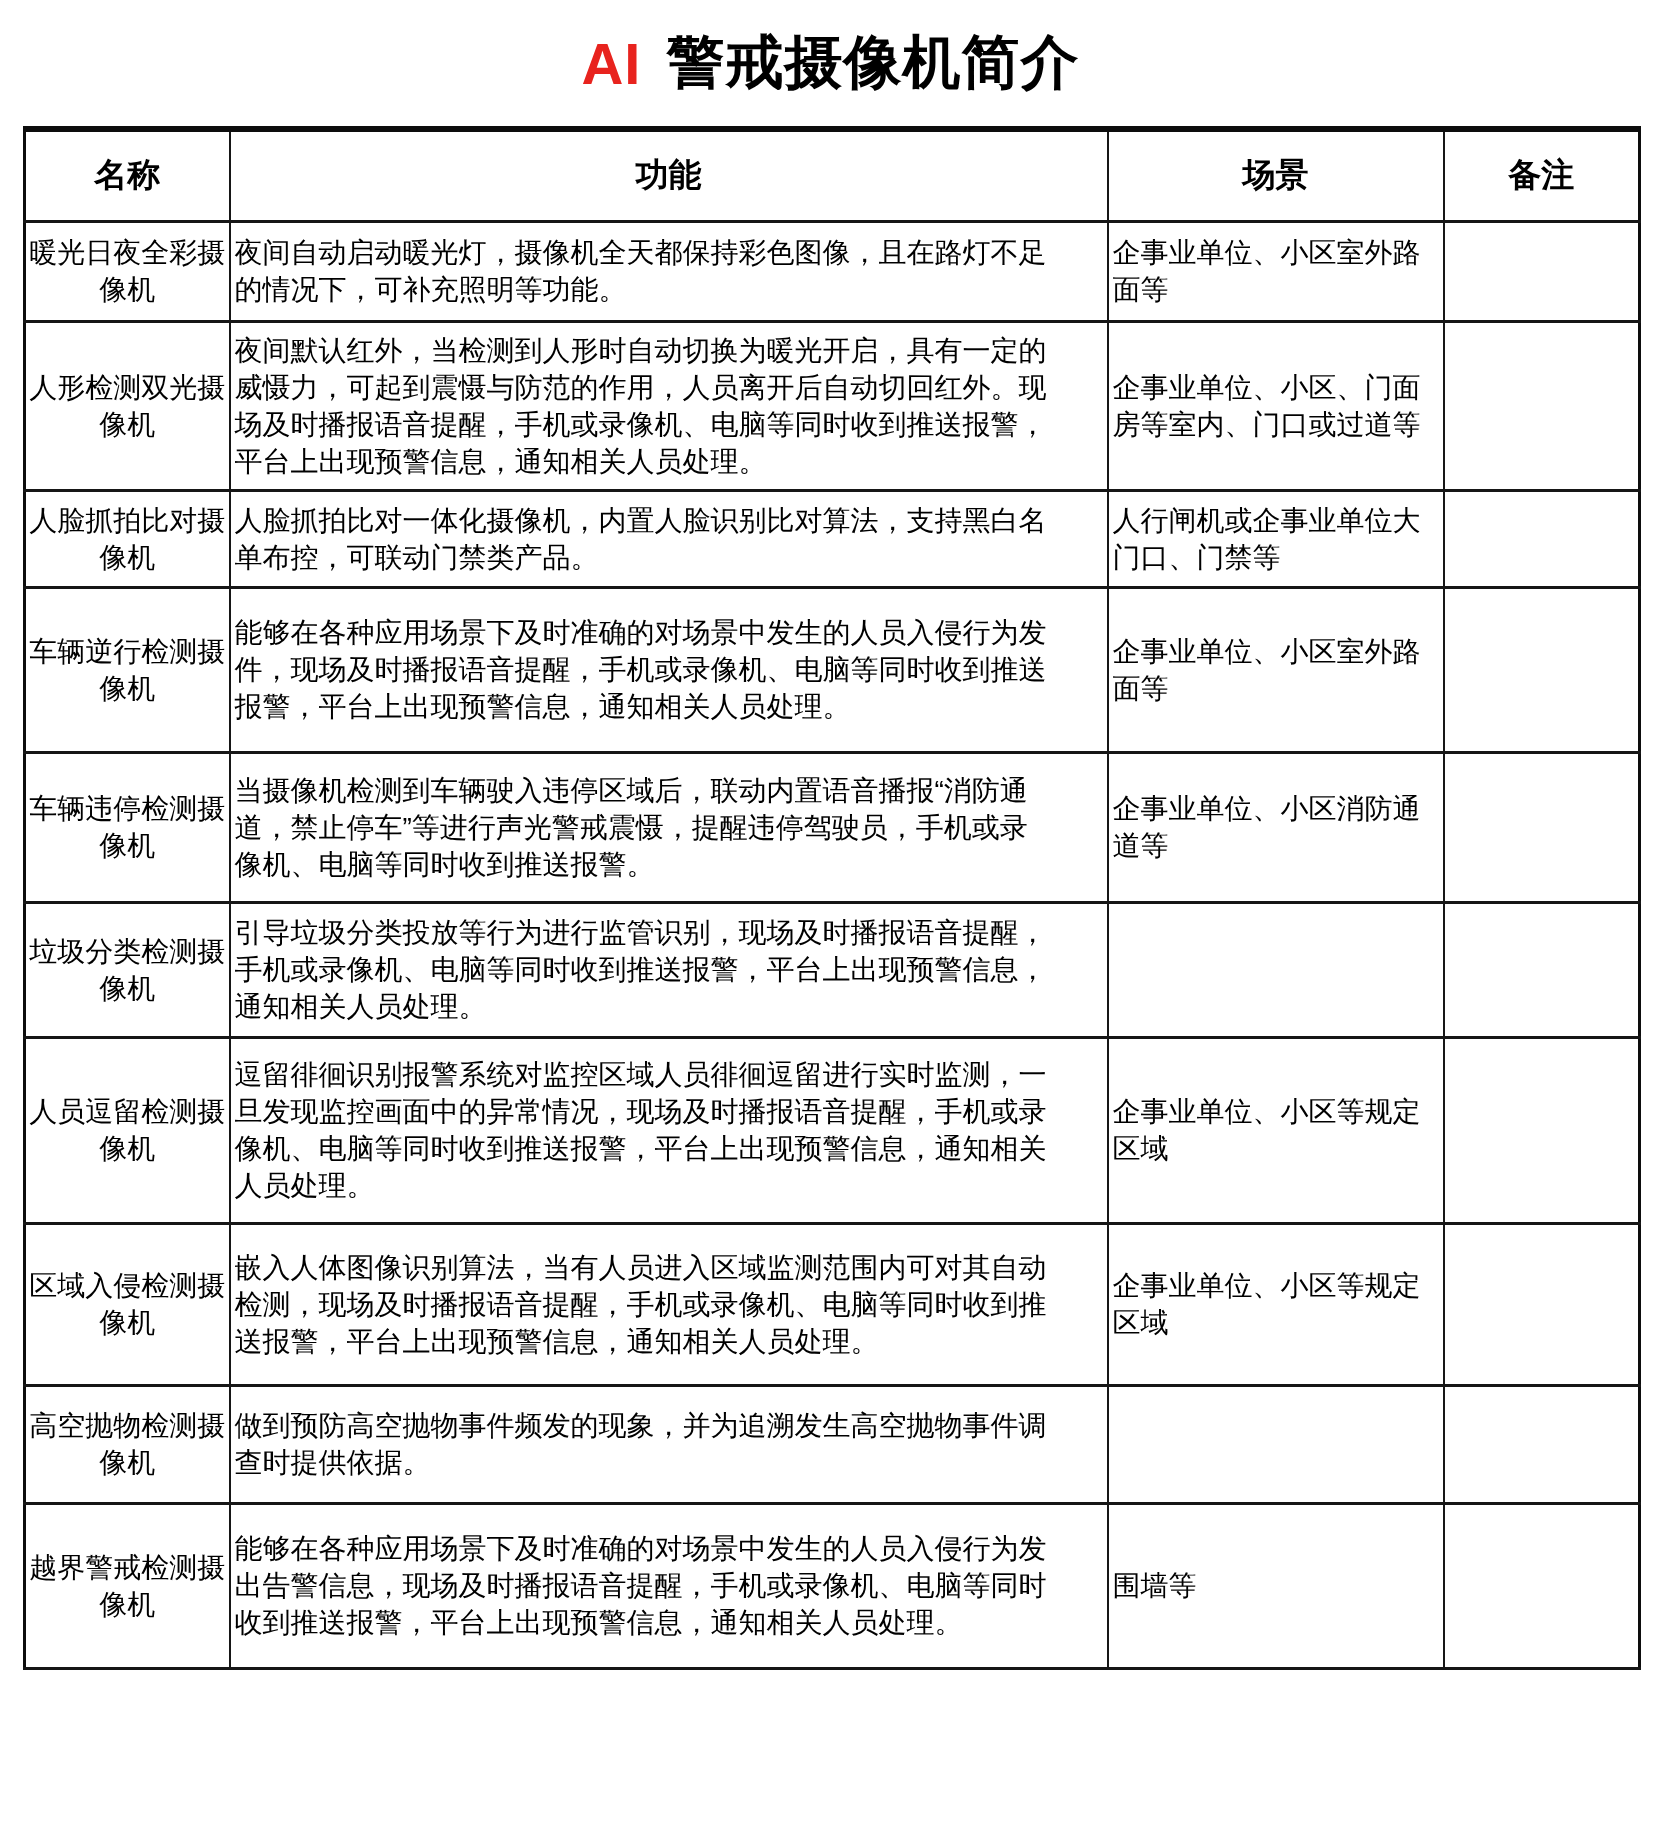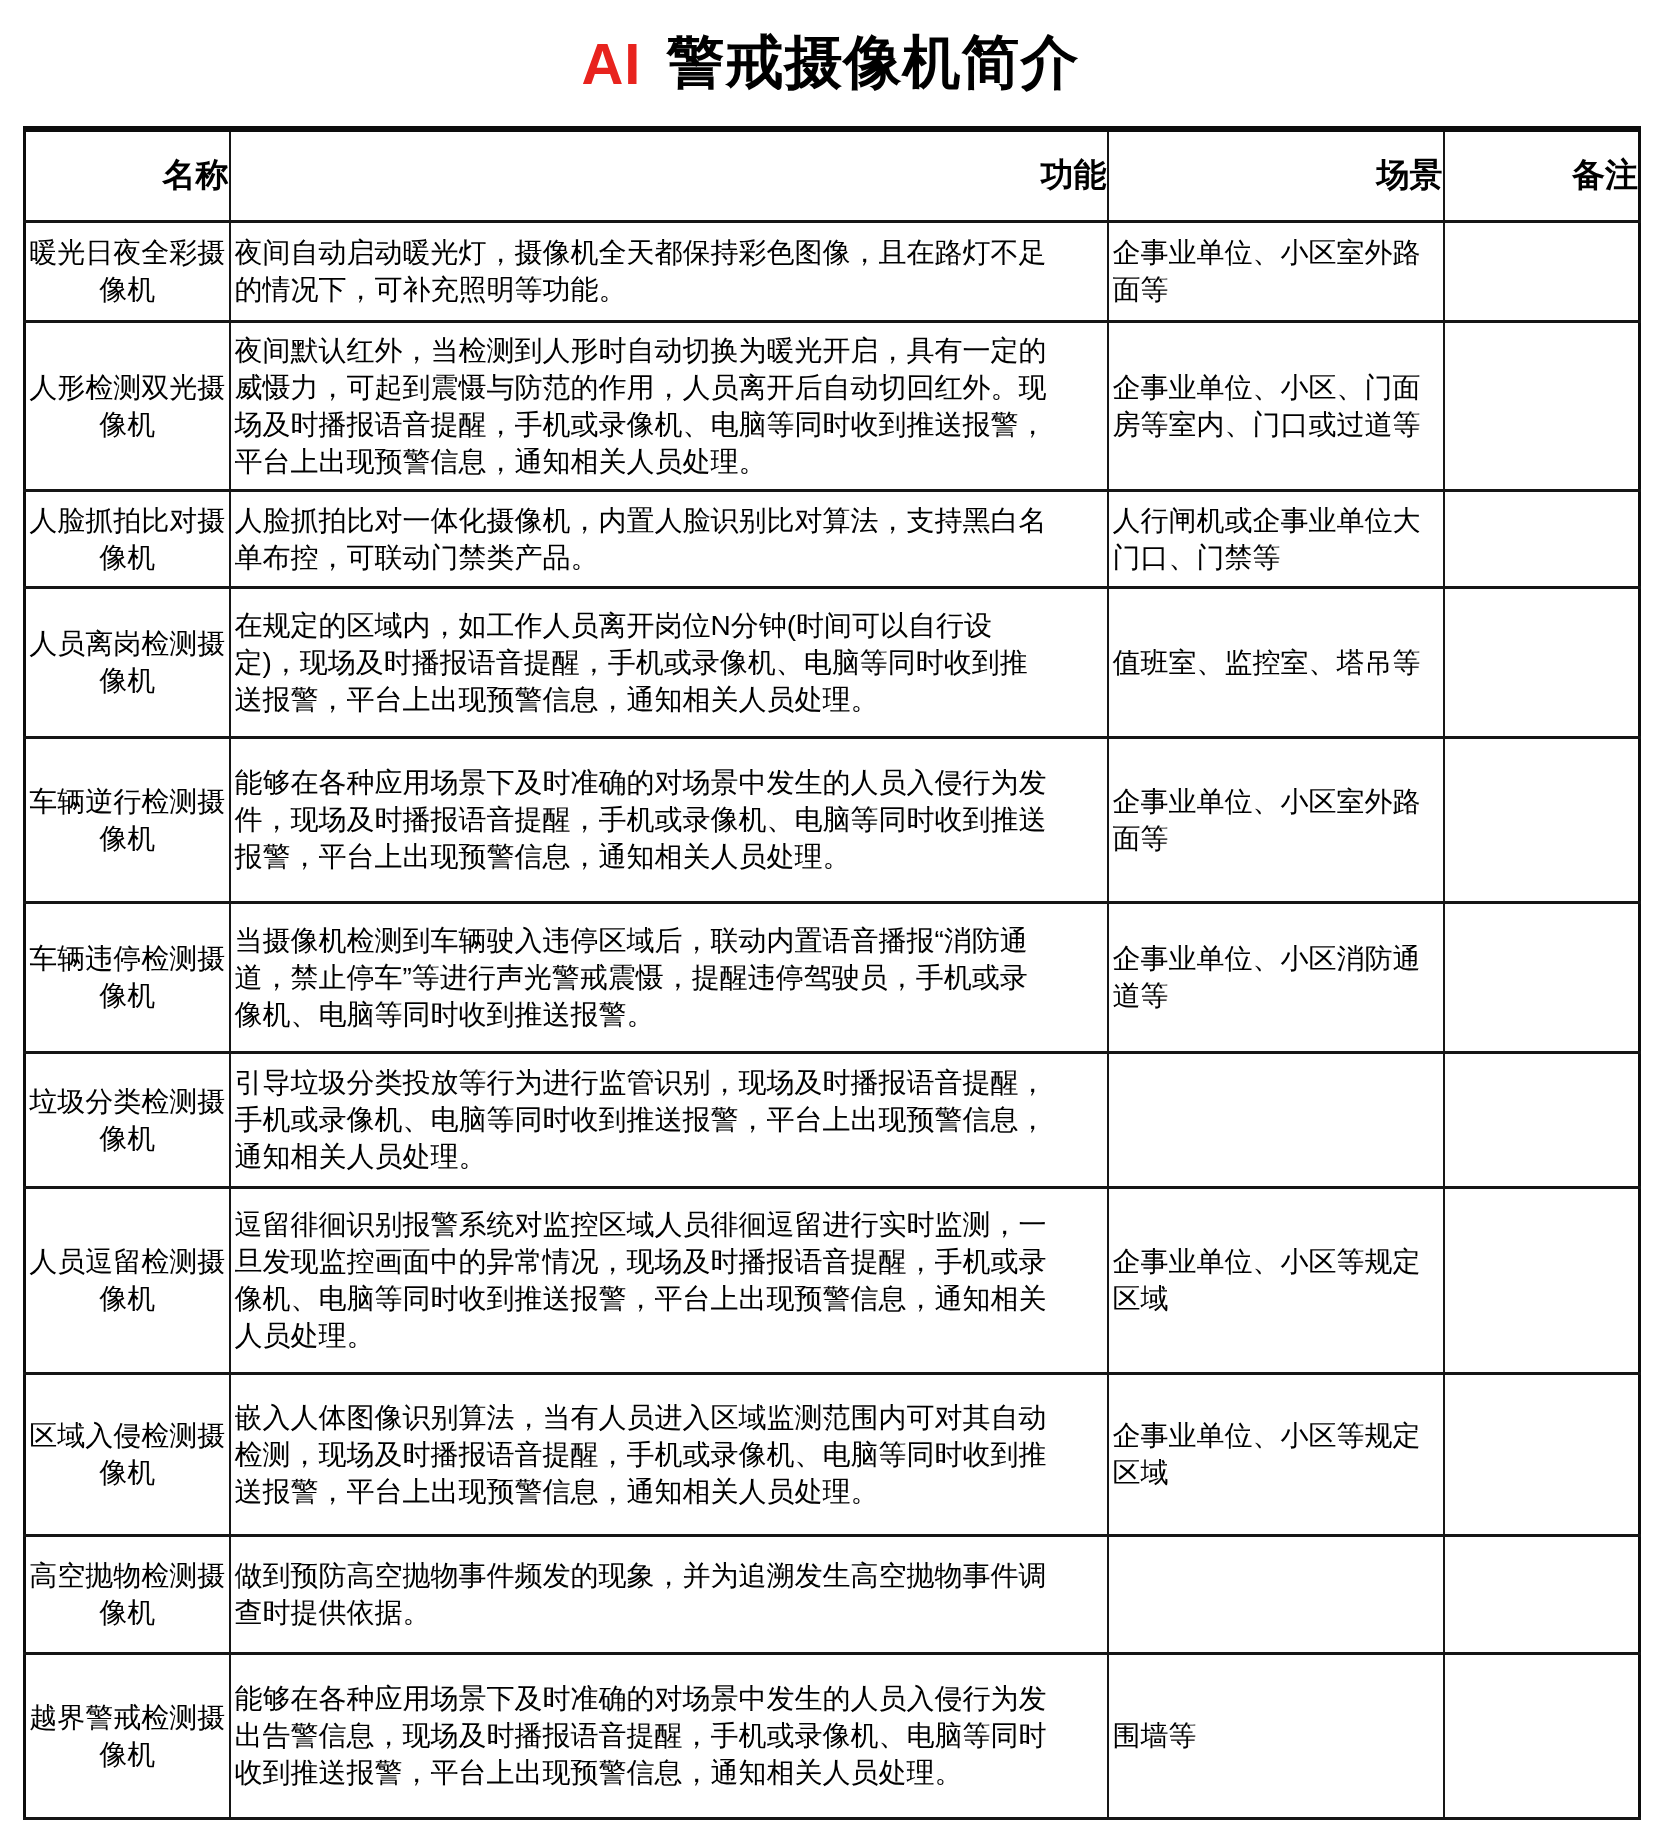--- a/index.html
+++ b/index.html
@@ -42,21 +42,21 @@
   .cam-table th, .cam-table td {
     border: 2px solid #161616;
     border-top-width: 3px;
     border-bottom-width: 3px;
     overflow: hidden;
     background: #ffffff;
   }
   .cam-table th {
     font-size: 33px;
     font-weight: bold;
-    text-align: right;
+    text-align: center;
     vertical-align: middle;
     padding: 0;
   }
   .cam-table td {
     font-size: 28px;
     font-weight: 500;
     line-height: 37px;
     vertical-align: middle;
     white-space: pre-line;
     padding: 4px 2px;
@@ -124,29 +124,20 @@
       </tr>
       <tr class="r3">
         <td class="name-cell">人脸抓拍比对摄
 像机</td>
         <td class="func-cell">人脸抓拍比对一体化摄像机，内置人脸识别比对算法，支持黑白名
 单布控，可联动门禁类产品。</td>
         <td class="scene-cell">人行闸机或企事业单位大
 门口、门禁等</td>
         <td class="note-cell"></td>
       </tr>
-      <tr class="r4">
-        <td class="name-cell">人员离岗检测摄
-像机</td>
-        <td class="func-cell">在规定的区域内，如工作人员离开岗位N分钟(时间可以自行设
-定)，现场及时播报语音提醒，手机或录像机、电脑等同时收到推
-送报警，平台上出现预警信息，通知相关人员处理。</td>
-        <td class="scene-cell">值班室、监控室、塔吊等</td>
-        <td class="note-cell"></td>
-      </tr>
       <tr class="r5">
         <td class="name-cell">车辆逆行检测摄
 像机</td>
         <td class="func-cell">能够在各种应用场景下及时准确的对场景中发生的人员入侵行为发
 件，现场及时播报语音提醒，手机或录像机、电脑等同时收到推送
 报警，平台上出现预警信息，通知相关人员处理。</td>
         <td class="scene-cell">企事业单位、小区室外路
 面等</td>
         <td class="note-cell"></td>
       </tr>

